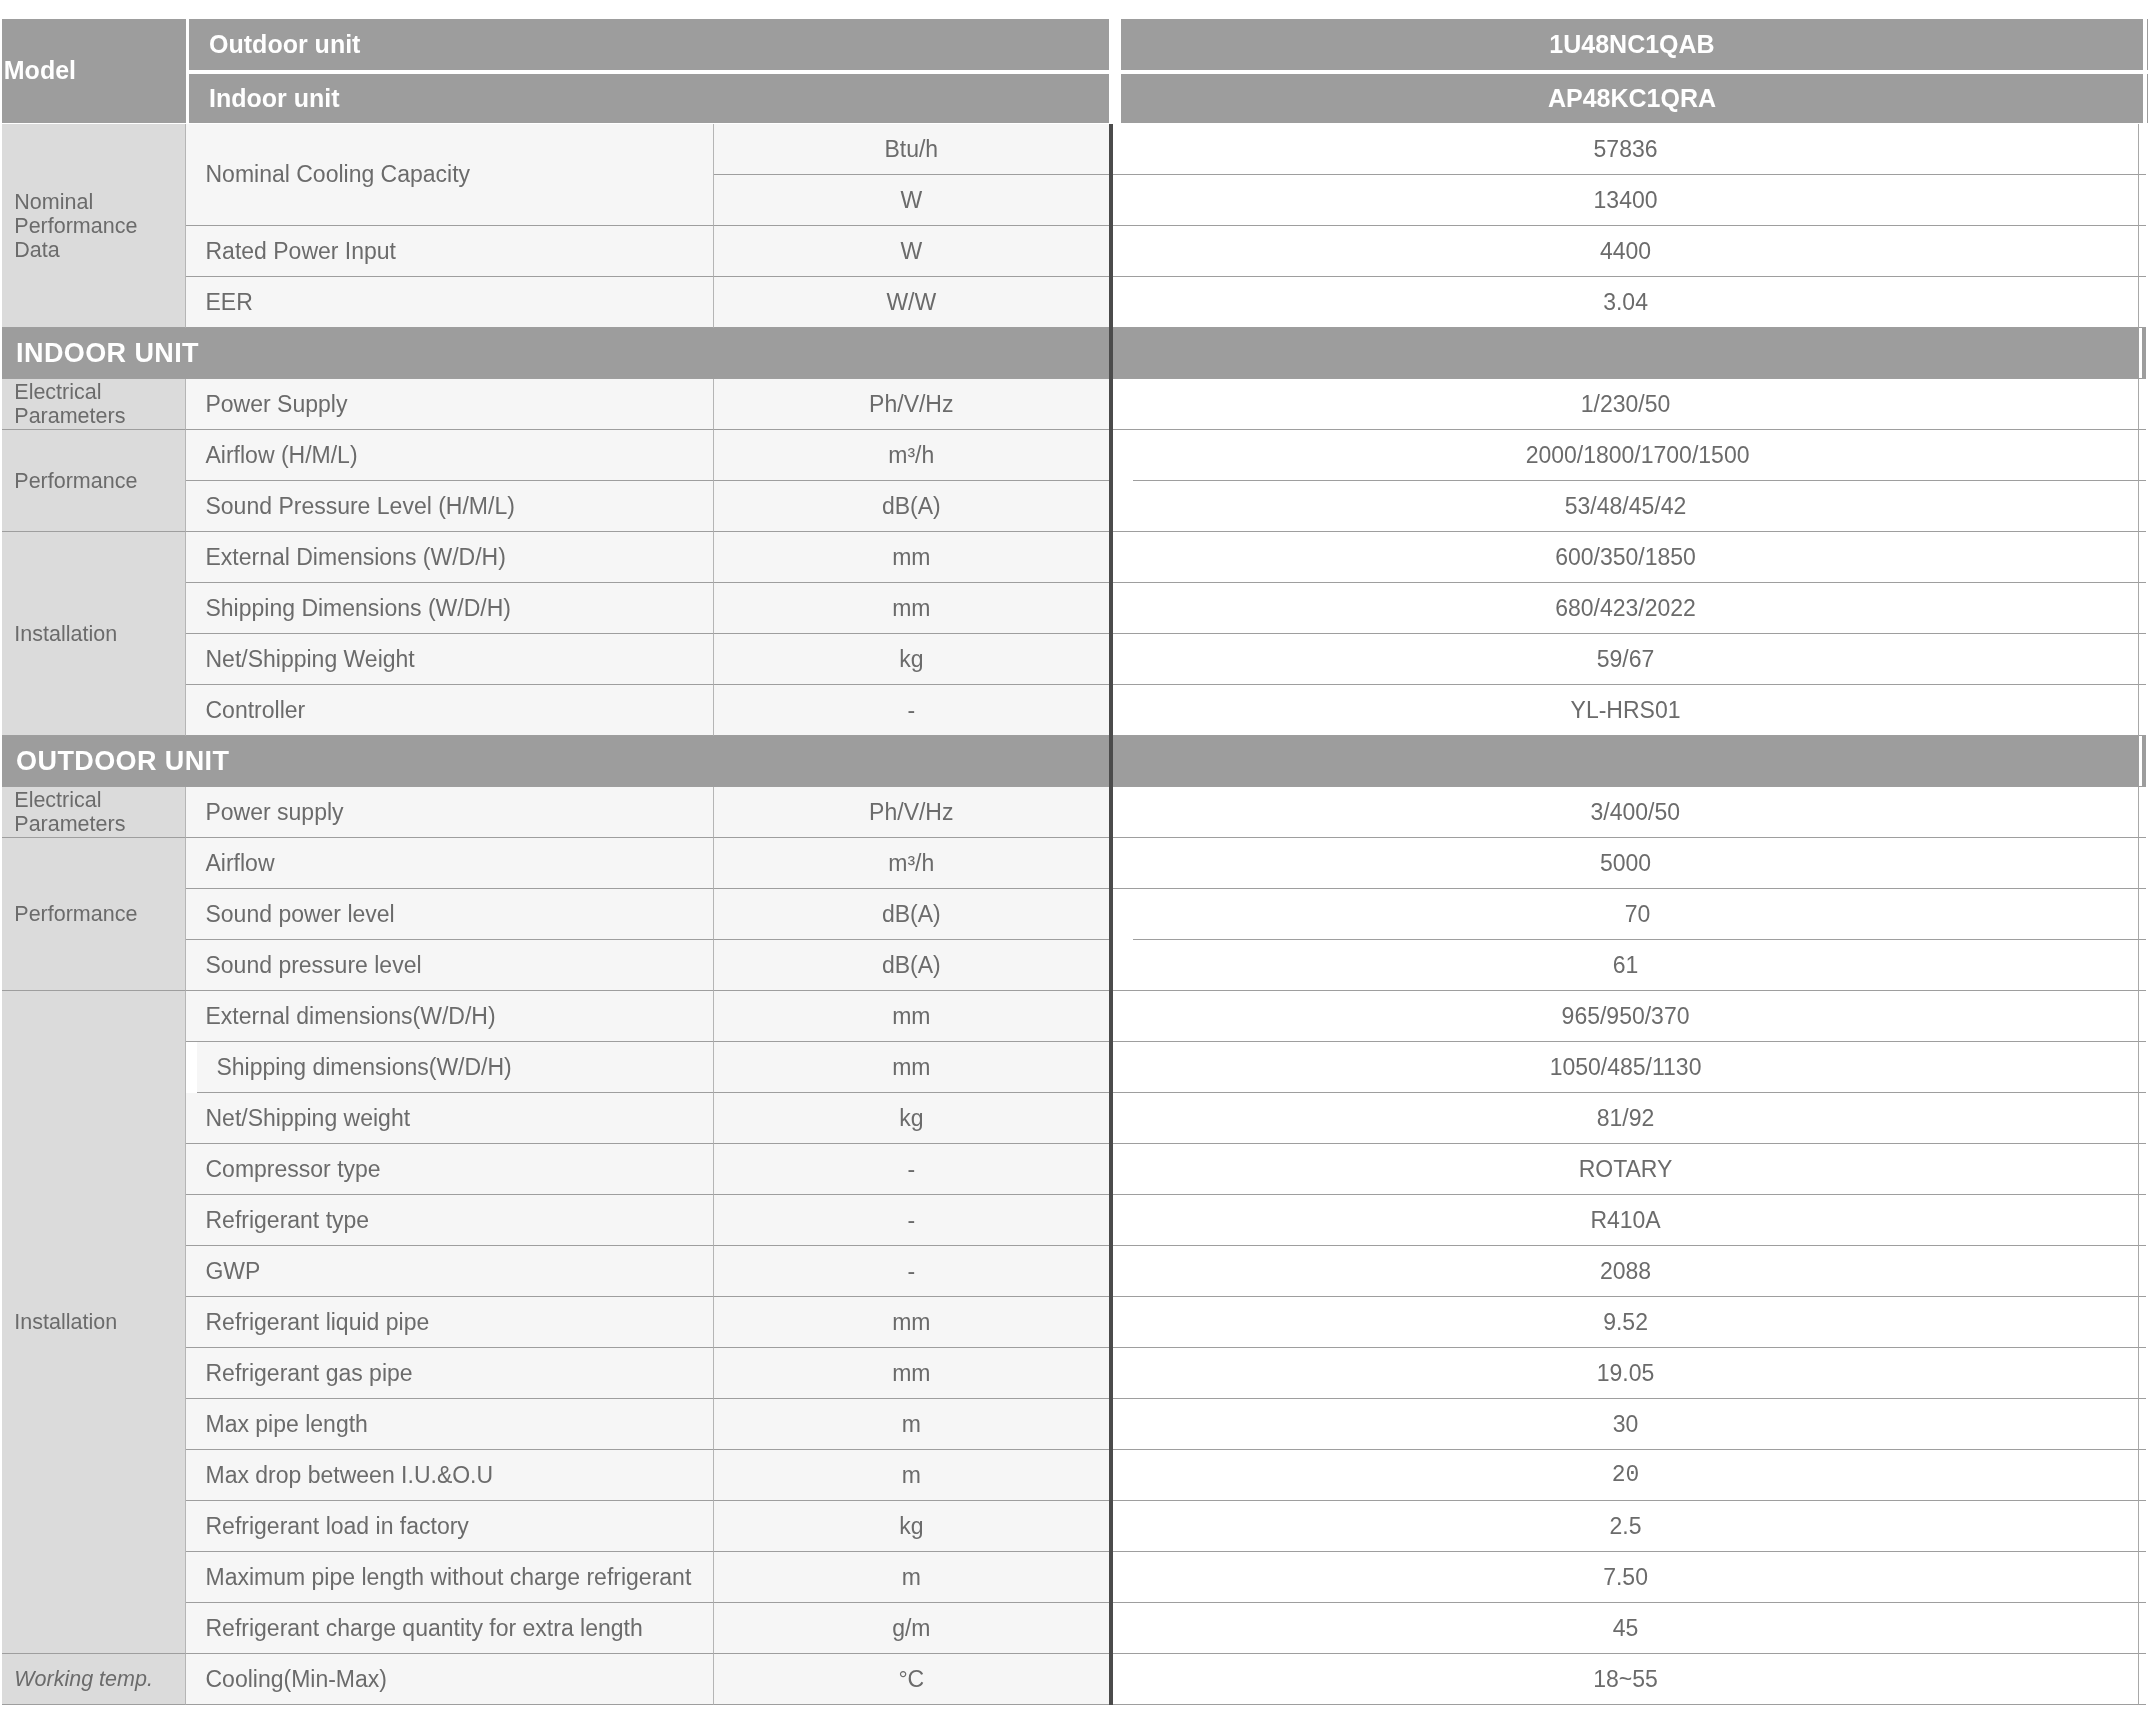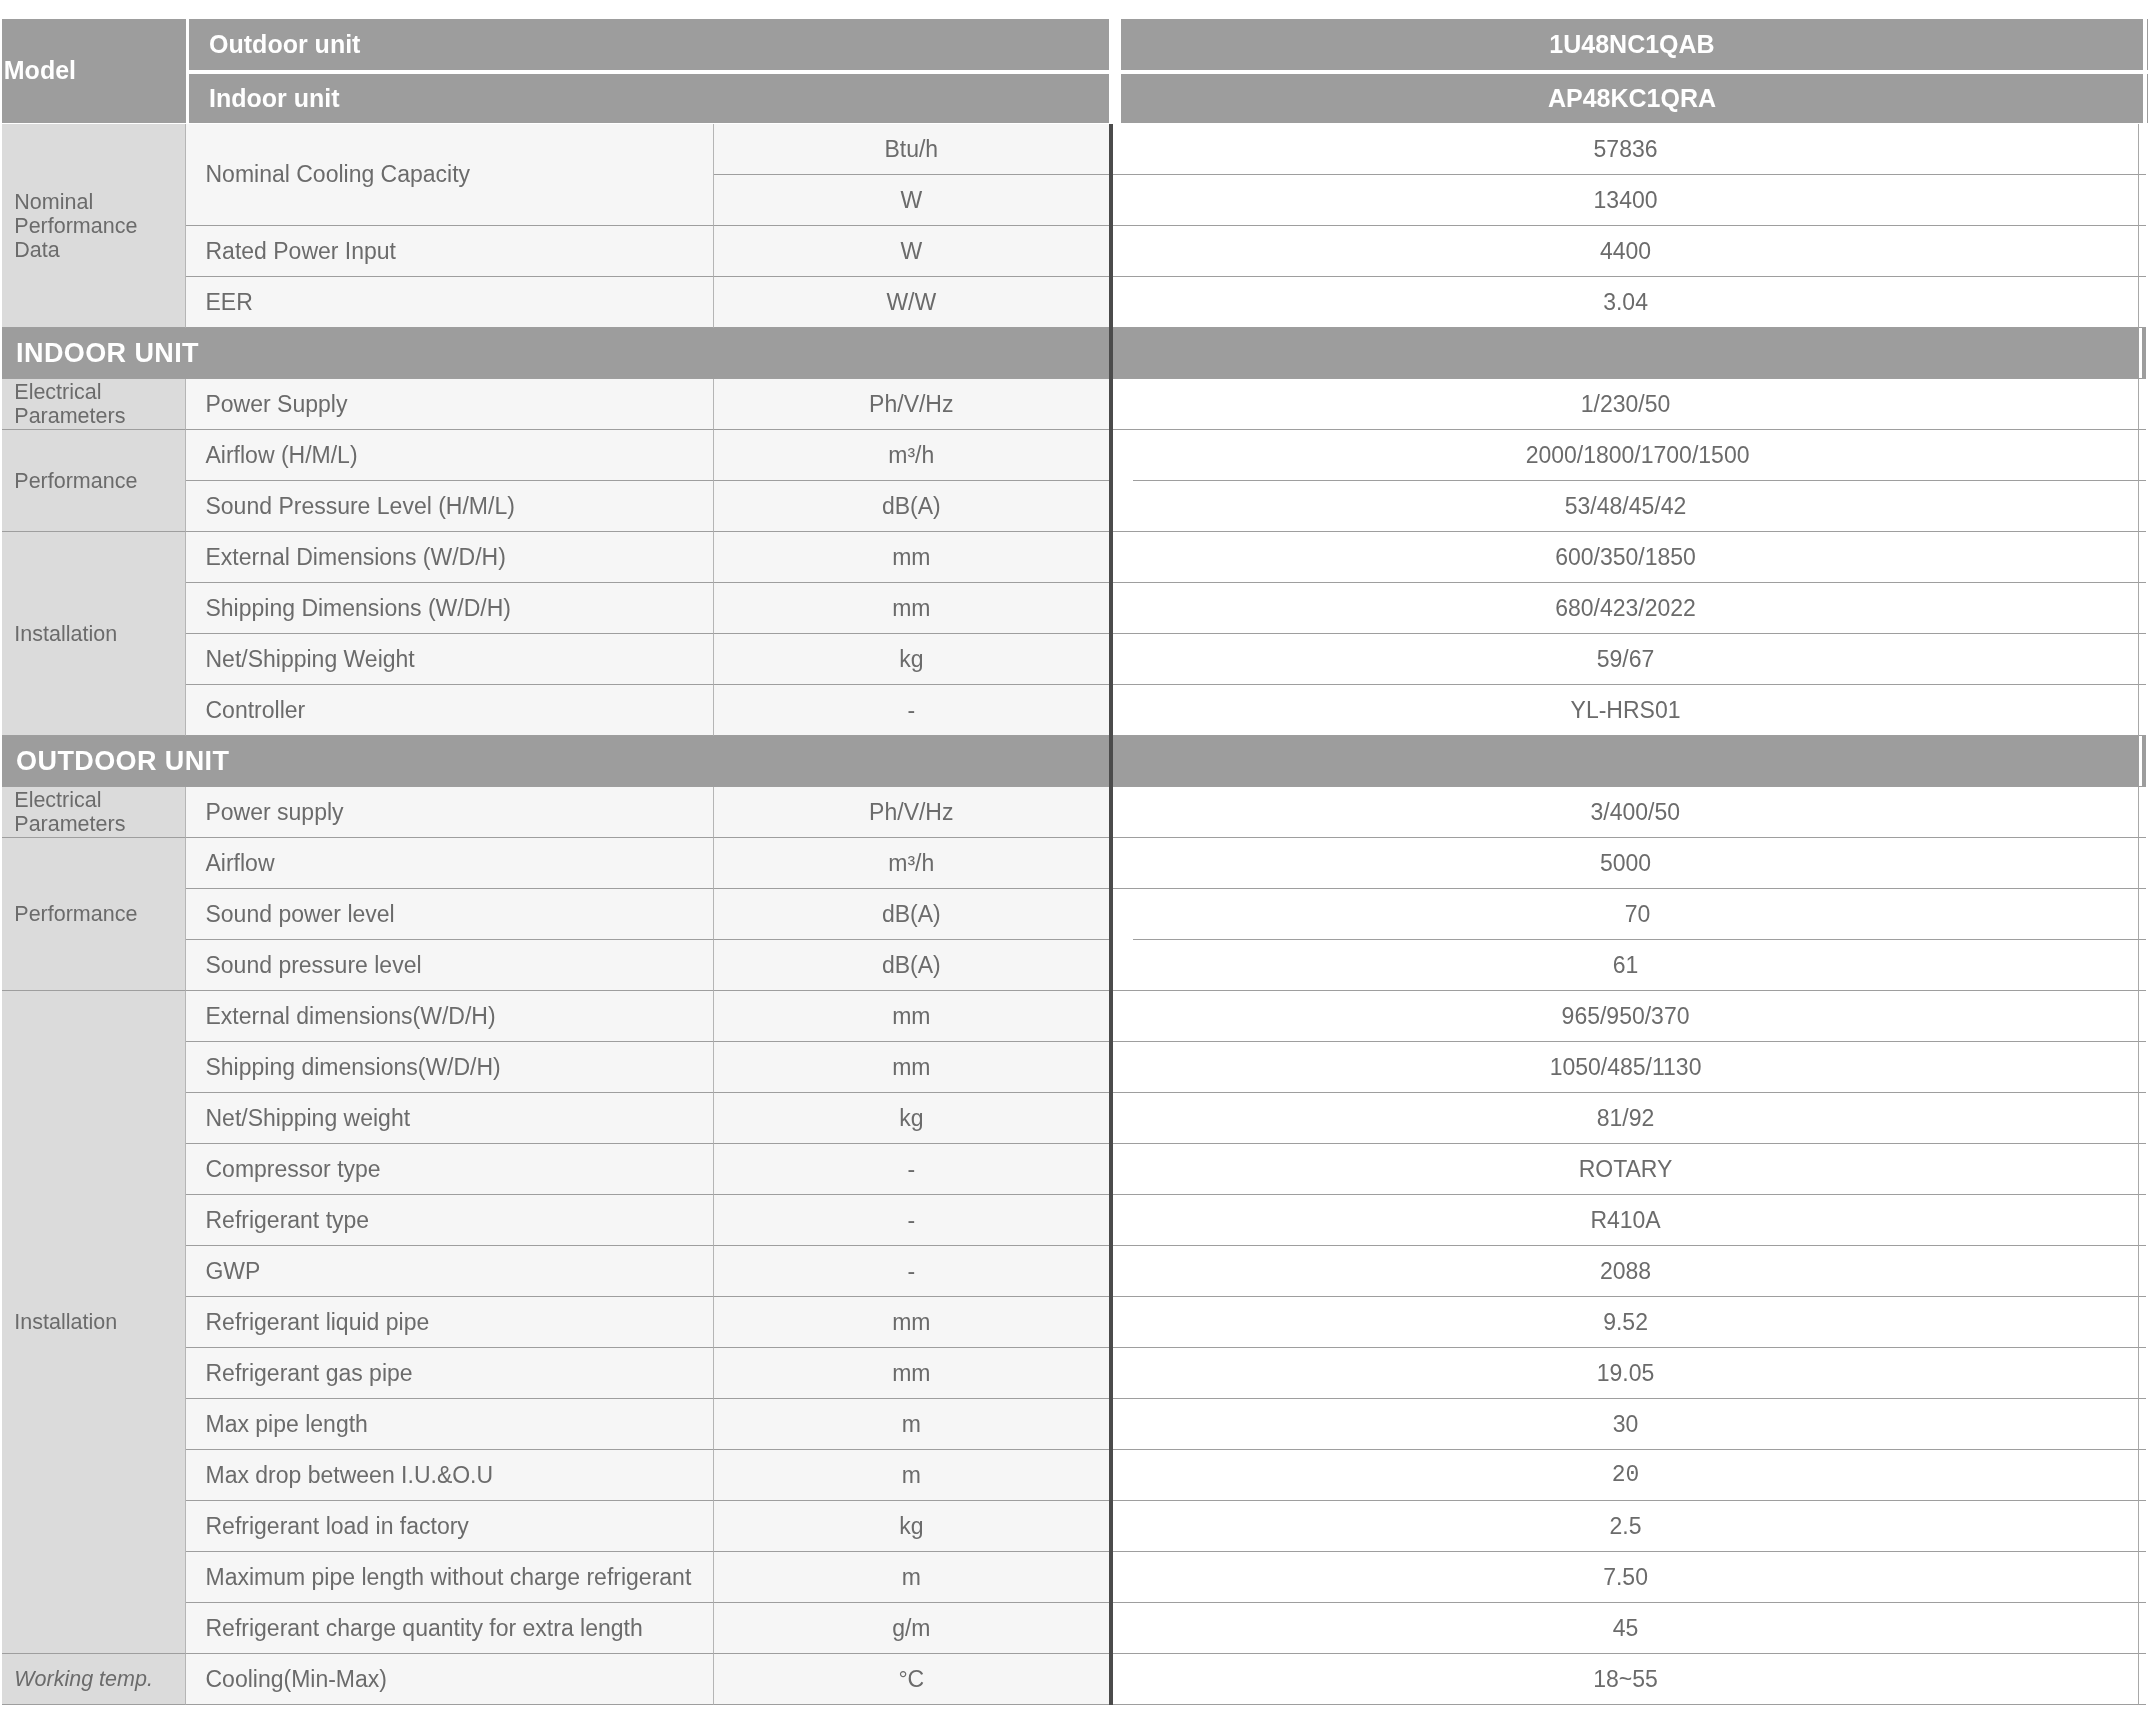--- a/index.html
+++ b/index.html
@@ -187,21 +187,21 @@
         <div class="cell unit" style="grid-area: 17 / 3;">dB(A)</div>
         <div class="cell val" style="grid-area: 17 / 4;">61</div>
         <div class="gapcell" style="grid-area: 17 / 5;"></div>
         <div class="sliver" style="grid-area: 17 / 6;"></div>
         <div class="cell cat" style="grid-area: 18 / 1 / span 13;">Installation</div>
         <div class="cell param" style="grid-area: 18 / 2 / span 1;">External dimensions(W/D/H)</div>
         <div class="cell unit" style="grid-area: 18 / 3;">mm</div>
         <div class="cell val" style="grid-area: 18 / 4;">965/950/370</div>
         <div class="gapcell" style="grid-area: 18 / 5;"></div>
         <div class="sliver" style="grid-area: 18 / 6;"></div>
-        <div class="cell param" style="grid-area: 19 / 2 / span 1;">Shipping dimensions(W/D/H)</div>
+        <div class="cell param" style="grid-area: 19 / 2 / span 1; margin-left: 11px;">Shipping dimensions(W/D/H)</div>
         <div class="cell unit" style="grid-area: 19 / 3;">mm</div>
         <div class="cell val" style="grid-area: 19 / 4;">1050/485/1130</div>
         <div class="gapcell" style="grid-area: 19 / 5;"></div>
         <div class="sliver" style="grid-area: 19 / 6;"></div>
         <div class="cell param" style="grid-area: 20 / 2 / span 1;">Net/Shipping weight</div>
         <div class="cell unit" style="grid-area: 20 / 3;">kg</div>
         <div class="cell val" style="grid-area: 20 / 4;">81/92</div>
         <div class="gapcell" style="grid-area: 20 / 5;"></div>
         <div class="sliver" style="grid-area: 20 / 6;"></div>
         <div class="cell param" style="grid-area: 21 / 2 / span 1;">Compressor type</div>

